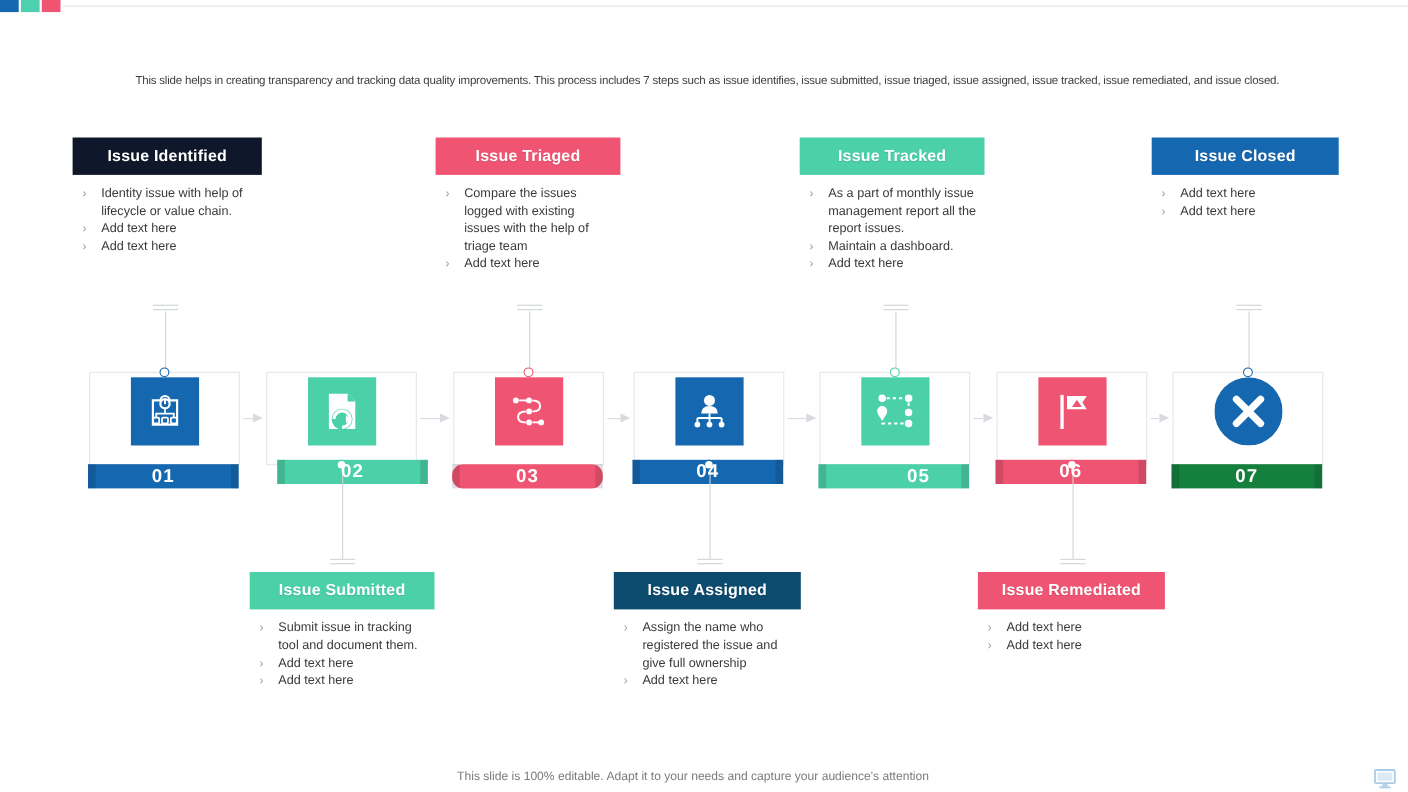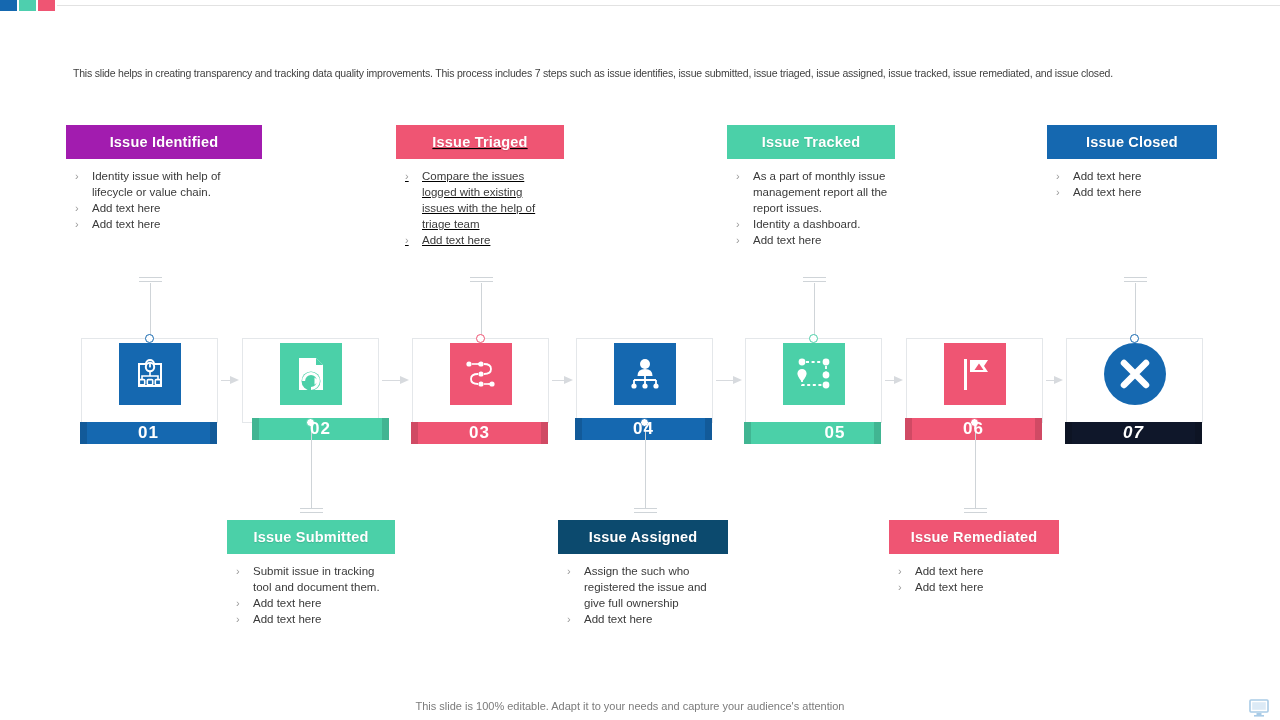--- a/index.html
+++ b/index.html
@@ -22,20 +22,21 @@
   
   .title {
     position: absolute; left: 72px; top: 16px;
     font-size: 36px; font-weight: bold; color: #231f20;
     letter-spacing: -0.2px; line-height: 1.1;
   }
   .subtitle {
     position: absolute; left: 73px; top: 66px; width: 1090px;
     font-size: 10.5px; color: #3f3f3f; line-height: 1.35;
     letter-spacing: -0.2px;
+    text-align: right;
   }
 
   
   .block { position: absolute; }
   .block-head {
     height: 34px; line-height: 34px;
     color: #ffffff; font-weight: bold; font-size: 14.5px;
     text-align: center; letter-spacing: 0.2px;
     text-shadow: 0 1px 1px rgba(0,0,0,0.13);
   }
@@ -108,37 +109,37 @@
   <div class="deco-row">
     <div class="deco-sq s1"></div>
     <div class="deco-sq s2"></div>
     <div class="deco-sq s3"></div>
     <div class="deco-line"></div>
   </div>
 
   <div class="subtitle">This slide helps in creating transparency and tracking data quality improvements. This process includes 7 steps such as issue identifies, issue submitted, issue triaged, issue assigned, issue tracked, issue remediated, and issue closed.</div>
 
   <div class="block" id="tb0" style="left: 66px; top: 125px; width: 175px;">
-      <div class="block-head" style="background: #a21caf; width: 196px;">Issue Identified</div>
+      <div class="block-head" style="background: #0f172a; width: 172px;">Issue Identified</div>
       <div class="bullets" style="width: 150px; margin-left: 6px;">
         <div class="bullet">
           <span class="chev">›</span>
           <span class="btxt">Identity issue with help of lifecycle or value chain.</span>
         </div>
         <div class="bullet">
           <span class="chev">›</span>
           <span class="btxt">Add text here</span>
         </div>
         <div class="bullet">
           <span class="chev">›</span>
           <span class="btxt">Add text here</span>
         </div>
       </div>
     </div>
-  <div class="block" id="tb1" style="left: 396px; top: 125px; width: 175px; text-decoration: underline;">
+  <div class="block" id="tb1" style="left: 396px; top: 125px; width: 175px;">
       <div class="block-head" style="background: rgb(239, 85, 115); width: 168px;">Issue Triaged</div>
       <div class="bullets" style="width: 152px; margin-left: 6px;">
         <div class="bullet">
           <span class="chev">›</span>
           <span class="btxt">Compare the issues logged with existing issues with the help of triage team</span>
         </div>
         <div class="bullet">
           <span class="chev">›</span>
           <span class="btxt">Add text here</span>
         </div>
@@ -146,21 +147,21 @@
     </div>
   <div class="block" id="tb2" style="left: 727px; top: 125px; width: 180px;">
       <div class="block-head" style="background: rgb(75, 208, 168); width: 168px;">Issue Tracked</div>
       <div class="bullets" style="width: 160px; margin-left: 6px;">
         <div class="bullet">
           <span class="chev">›</span>
           <span class="btxt">As a part of monthly issue management report all the report issues.</span>
         </div>
         <div class="bullet">
           <span class="chev">›</span>
-          <span class="btxt">Identity a dashboard.</span>
+          <span class="btxt">Maintain a dashboard.</span>
         </div>
         <div class="bullet">
           <span class="chev">›</span>
           <span class="btxt">Add text here</span>
         </div>
       </div>
     </div>
   <div class="block" id="tb3" style="left: 1047px; top: 125px; width: 180px;">
       <div class="block-head" style="background: rgb(21, 104, 176); width: 170px;">Issue Closed</div>
       <div class="bullets" style="width: 160px; margin-left: 6px;">
@@ -190,21 +191,21 @@
           <span class="chev">›</span>
           <span class="btxt">Add text here</span>
         </div>
       </div>
     </div>
   <div class="block" id="bb1" style="left: 558px; top: 520px; width: 180px;">
       <div class="block-head" style="background: #0c4a6e; width: 170px;">Issue Assigned</div>
       <div class="bullets" style="width: 160px; margin-left: 6px;">
         <div class="bullet">
           <span class="chev">›</span>
-          <span class="btxt">Assign the such who registered the issue and give full ownership</span>
+          <span class="btxt">Assign the name who registered the issue and give full ownership</span>
         </div>
         <div class="bullet">
           <span class="chev">›</span>
           <span class="btxt">Add text here</span>
         </div>
       </div>
     </div>
   <div class="block" id="bb2" style="left: 889px; top: 520px; width: 180px;">
       <div class="block-head" style="background: rgb(239, 85, 115); width: 170px;">Issue Remediated</div>
       <div class="bullets" style="width: 160px; margin-left: 6px;">
@@ -284,21 +285,21 @@
         <path d="M24 11 q7 0 7 5 t-7 5" fill="none" stroke="white" stroke-width="1.8"></path>
         <circle cx="21" cy="21" r="2.6" fill="white"></circle>
         <path d="M18 21 q-7 0 -7 5 t7 5" fill="none" stroke="white" stroke-width="1.8"></path>
         <circle cx="21" cy="31" r="2.6" fill="white"></circle>
         <circle cx="32" cy="31" r="2.6" fill="white"></circle>
         <path d="M24 31 h5" stroke="white" stroke-width="1.6"></path>
         <path d="M27.5 31 l3.2 -1.6 v3.2 Z" fill="white"></path>
       </svg>
         </div>
       </div>
-      <div class="numbar" style="left: 411px; top: 422px; background: rgb(239, 85, 115);">
+      <div class="numbar" style="left: 411px; top: 422px; background: rgb(239, 85, 115); border-radius: 10px;">
         <span class="cap l"></span>
         <span class="cap r"></span>
         <span class="n">03</span>
       </div>
       <div class="arrow" style="left: 552px; top: 376px; width: 21px;">
         <span class="shaft" style="width:12px"></span>
         <span class="head"></span>
       </div>
       <div class="stem" style="left: 480.5px; top: 283px; height: 55px;"></div>
       <div class="stem-ticks" style="left: 469.5px; top: 277px;">
@@ -387,21 +388,21 @@
       </div>
       <div class="knob" style="left: 970px; border-color: rgb(239, 85, 115); top: 418px;"></div>
       <div class="card" style="left: 1066px; top: 338px;">
         <div class="icon-box round" style="background: transparent;">
           <svg width="62" height="62" viewBox="0 0 62 62">
         <circle cx="31" cy="31" r="31" fill="#1568b0"></circle>
         <path d="M20 20 L42 42 M42 20 L20 42" stroke="white" stroke-width="6.5" stroke-linecap="round"></path>
       </svg>
         </div>
       </div>
-      <div class="numbar" style="left: 1065px; top: 422px; background: #0f172a; font-style: italic;">
+      <div class="numbar" style="left: 1065px; top: 422px; background: #15803d;">
         <span class="cap l"></span>
         <span class="cap r"></span>
         <span class="n">07</span>
       </div>
       <div class="stem" style="left: 1134.5px; top: 283px; height: 55px;"></div>
       <div class="stem-ticks" style="left: 1123.5px; top: 277px;">
         <i></i>
         <i></i>
       </div>
       <div class="knob" style="left: 1130px; border-color: rgb(21, 104, 176); top: 334px;"></div>

